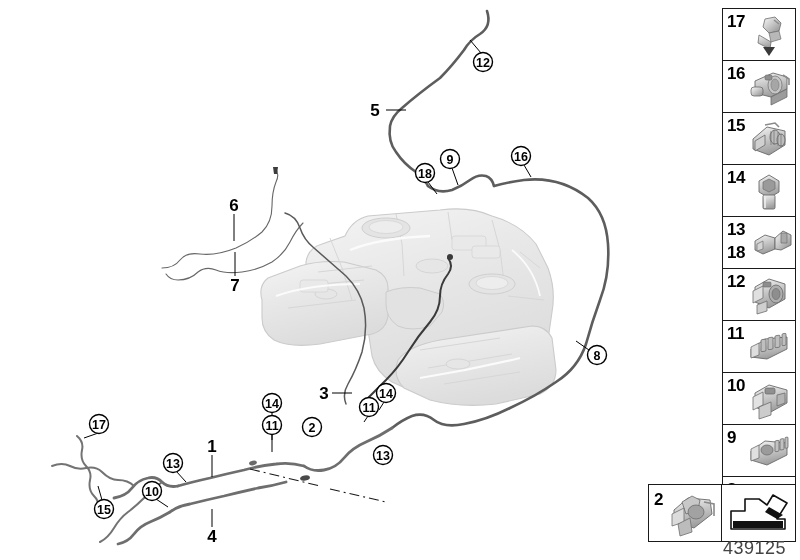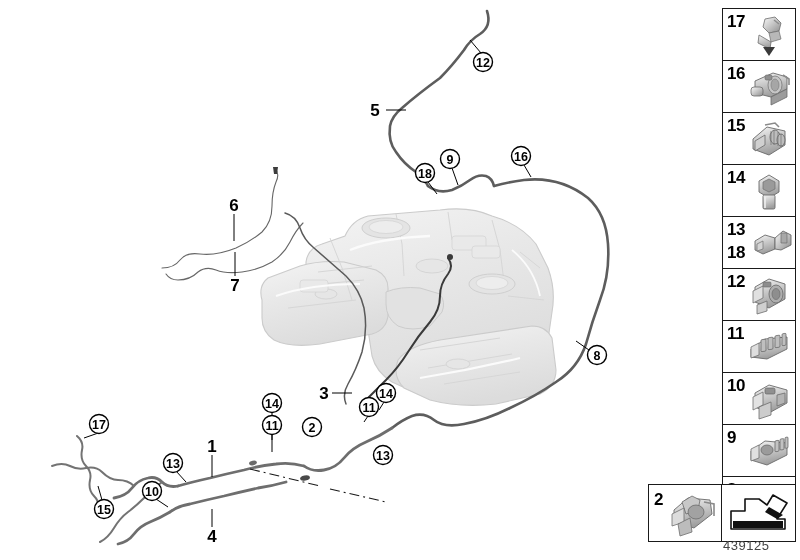--- a/index.html
+++ b/index.html
@@ -106,21 +106,21 @@
   .lb-art.arrow {
     right: 2px;
     top: 4px;
     width: 68px;
     height: 50px;
   }
   #part-number {
     position: absolute;
     left: 723px;
     top: 538px;
-    font-size: 13px;
+    font-size: 18px;
     color: #444444;
     letter-spacing: 0.5px;
     font-family: "Liberation Sans", sans-serif;
   }
   .cnum {
     font-size: 12.5px;
     font-weight: bold;
     fill: #000000;
     font-family: "Liberation Sans", sans-serif;
     text-anchor: middle;

